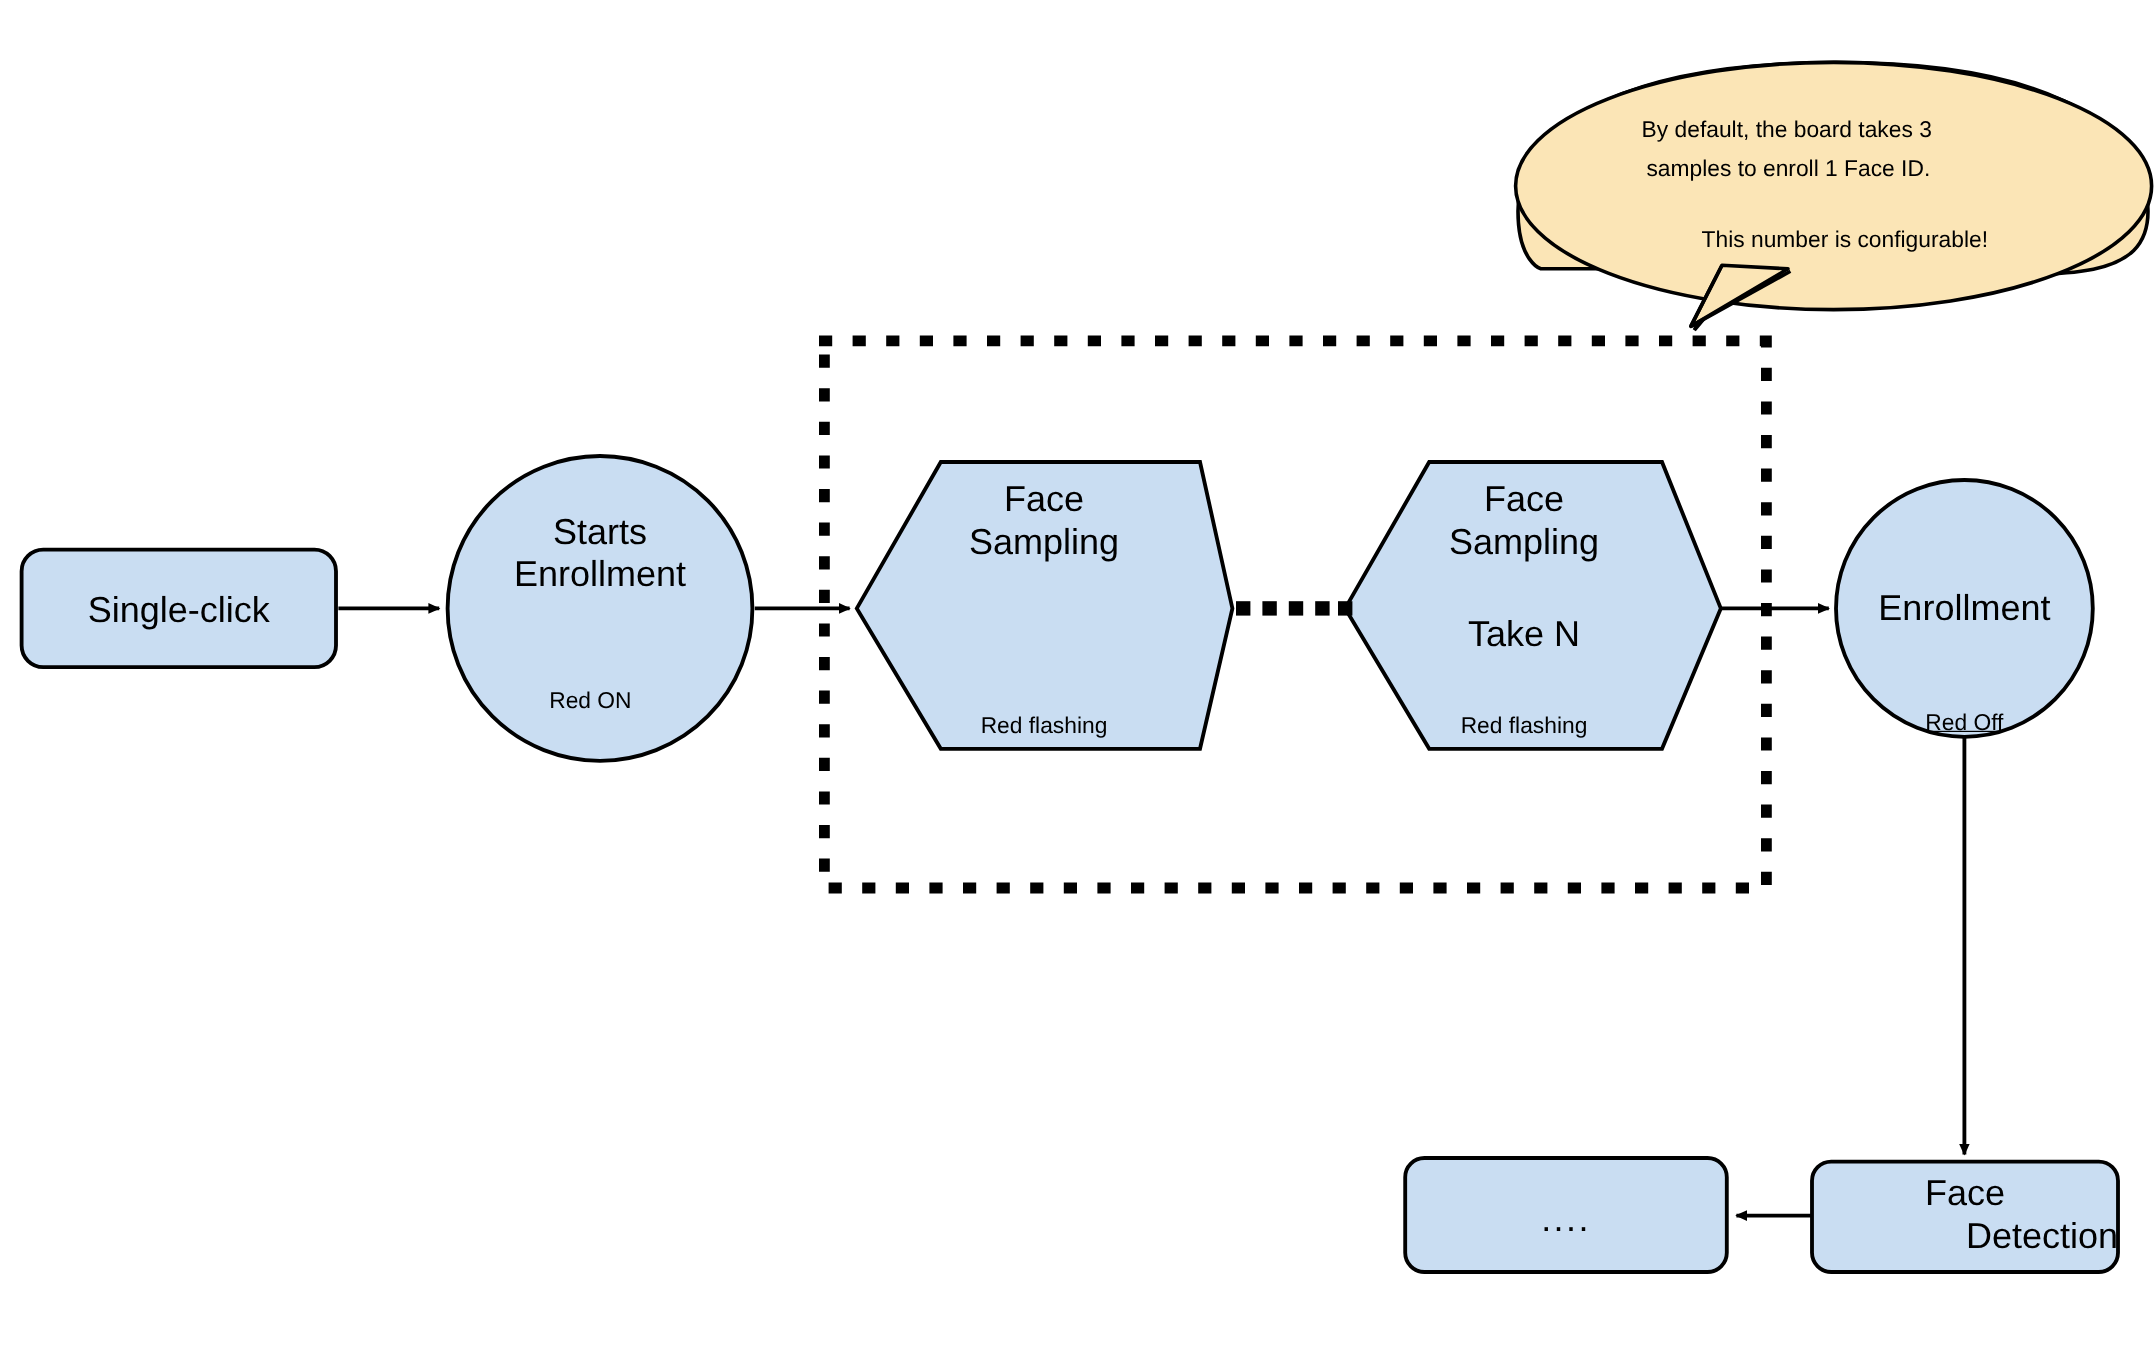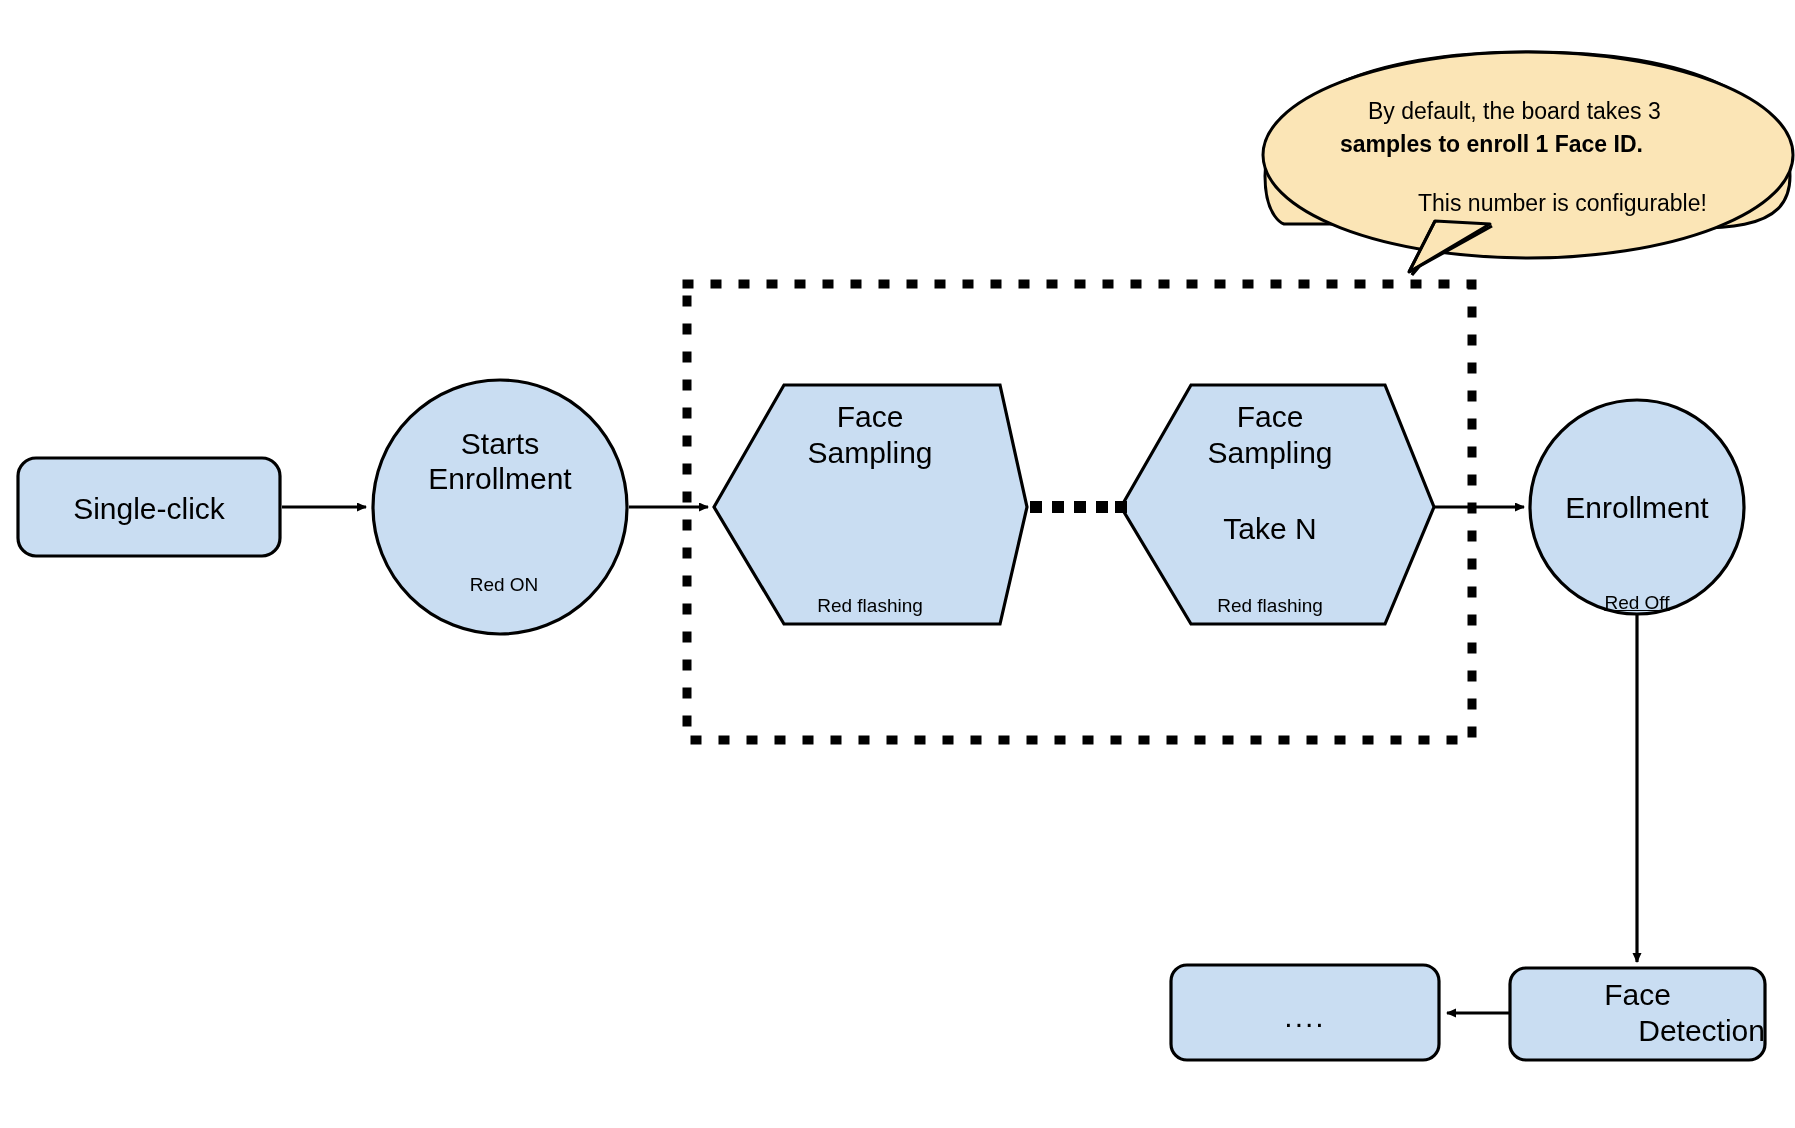--- a/index.html
+++ b/index.html
@@ -26,21 +26,21 @@
     position: absolute;
     text-align: center;
     color: #000000;
     line-height: 1.16;
     pointer-events: none;
     white-space: pre;
   }
   .t-big    { font-size: 30px; }
   .t-hex    { font-size: 30px; }
   .t-small  { font-size: 19px; }
-  .t-callout{ font-size: 23px; text-align: left; line-height: 1.35; }
+  .t-callout{ font-size: 19px; text-align: left; line-height: 1.35; }
   .t-dots   { font-size: 30px; letter-spacing: 2px; }
 </style>
 </head>
 <body>
 
 <div id="canvas">
 
   <svg class="layer" viewBox="0 0 1795 1128" xmlns="http://www.w3.org/2000/svg">
     <defs>
       <marker id="arrow" markerWidth="12" markerHeight="12" refX="9" refY="4.5" orient="auto" markerUnits="userSpaceOnUse">
@@ -93,36 +93,36 @@
       <path d="M1409,272 L1435,221 L1490,224 Z" fill="#fbe5b6" stroke="#000000" stroke-width="3" stroke-linejoin="round"></path>
       <path d="M1409,272 L1435,221" stroke="#000000" stroke-width="3"></path>
       <path d="M1409,272 L1492,226" stroke="#000000" stroke-width="3"></path>
     </g>
   </svg>
 
   <div class="node-text t-big" style="left:373px; top:427px; width:254px;">Starts</div>
 
   <div class="node-text t-big" style="left:18px; top:492px; width:262px;">Single-click</div>
   <div class="node-text t-big" style="left:373px; top:462px; width:254px;">Enrollment</div>
-  <div class="node-text t-small" style="left:377px; top:574px; width:254px;text-align:center;">Red ON</div>
+  <div class="node-text t-small" style="left:365px; top:574px; width:254px;text-align:center;">Red ON</div>
 
   <div class="node-text t-hex" style="left:745px; top:400px; width:250px;">Face</div>
   <div class="node-text t-hex" style="left:745px; top:436px; width:250px;">Sampling</div>
   <div class="node-text t-small" style="left:745px; top:595px; width:250px;">Red flashing</div>
 
   <div class="node-text t-hex" style="left:1145px; top:400px; width:250px;">Face</div>
   <div class="node-text t-hex" style="left:1145px; top:436px; width:250px;">Sampling</div>
   <div class="node-text t-hex" style="left:1145px; top:512px; width:250px;">Take N</div>
   <div class="node-text t-small" style="left:1145px; top:595px; width:250px;">Red flashing</div>
 
   <div class="node-text t-big" style="left:1512px; top:491px; width:250px;">Enrollment</div>
   <div class="node-text t-small" style="left:1512px; top:592px; width:250px;text-decoration:underline;">Red Off</div>
 
   <div class="node-text t-big" style="left:1510px; top:978px; width:255px;">Face</div>
   <div class="node-text t-big" style="left:1510px; top:1014px; width:255px;text-align:right;">Detection</div>
 
   <div class="node-text t-dots" style="left:1171px; top:1000px; width:268px;">....</div>
 
   <div class="node-text t-callout" style="left:1368px; top:96px; width:340px;">By default, the board takes 3</div>
-  <div class="node-text t-callout" style="left:1340px; top:129px; width:340px;font-weight:bold;">samples to enroll 1 Face ID.</div>
+  <div class="node-text t-callout" style="left:1372px; top:129px; width:340px;">samples to enroll 1 Face ID.</div>
   <div class="node-text t-callout" style="left:1418px; top:188px; width:340px;">This number is configurable!</div>
 
 </div>
 
 </body></html>

